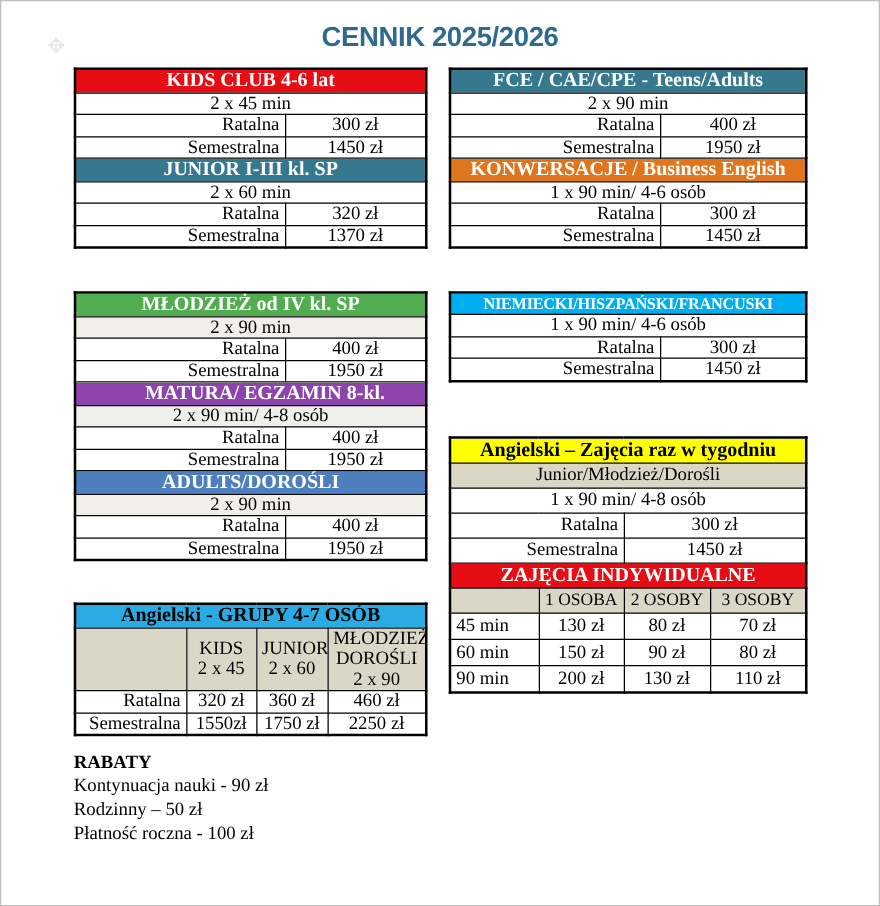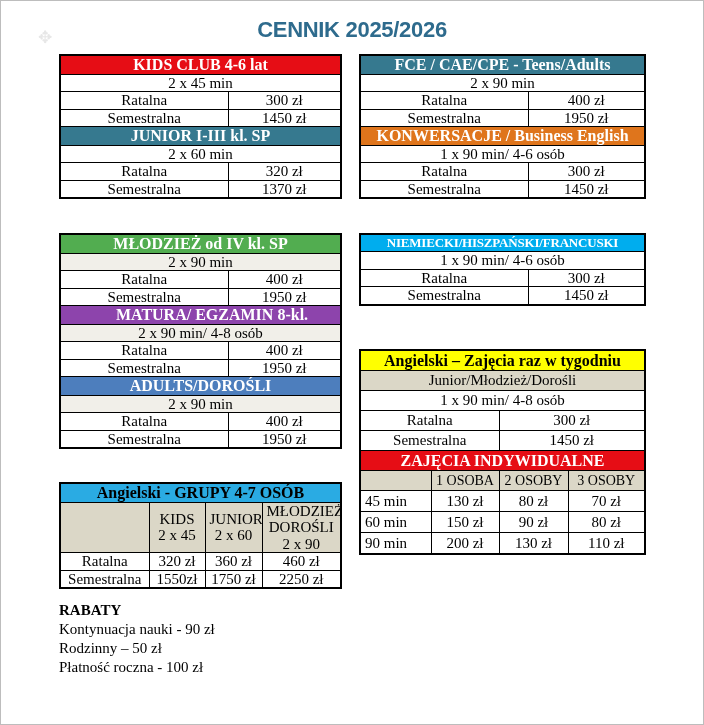--- a/index.html
+++ b/index.html
@@ -9,21 +9,21 @@
         font-size:17px;line-height:20px;text-align:center;font-family:"DejaVu Sans",sans-serif;}
   .title{position:absolute;top:16px;left:0;width:100%;text-align:center;margin:0;
         font-family:"Liberation Sans",sans-serif;font-weight:bold;font-size:22px;letter-spacing:-0.3px;}
   .block{position:absolute;}
   table.pt{border-collapse:collapse;width:100%;table-layout:fixed;font-size:15px;border:2px solid #000;}
   table.pt td{border:1px solid #000;height:16px;padding:0 4px;overflow:hidden;white-space:nowrap;
         line-height:1.1;vertical-align:middle;}
   td.hdr{text-align:center;font-weight:bold;font-size:16px;height:17px;}
   td.hdr.small{font-size:13px;letter-spacing:-0.2px;}
   td.sub{text-align:center;}
-  td.lbl{text-align:center;}
+  td.lbl{text-align:right;}
   td.val{text-align:center;}
   td.colhdr{text-align:center;white-space:normal;line-height:16px;vertical-align:bottom;padding-bottom:2px;}
   table.f td{height:19px;}
   table.f td.data{height:20px;}
   td.ind-lbl{text-align:left;padding-left:7px;}
   tr.colrow-grupy td{height:47px;}
   td.ind-hdr{text-align:center;font-size:14px;height:18px;}
   .rabaty{position:absolute;font-size:15px;line-height:19px;}
   .rabaty .rab-title{font-weight:bold;}
 </style>

